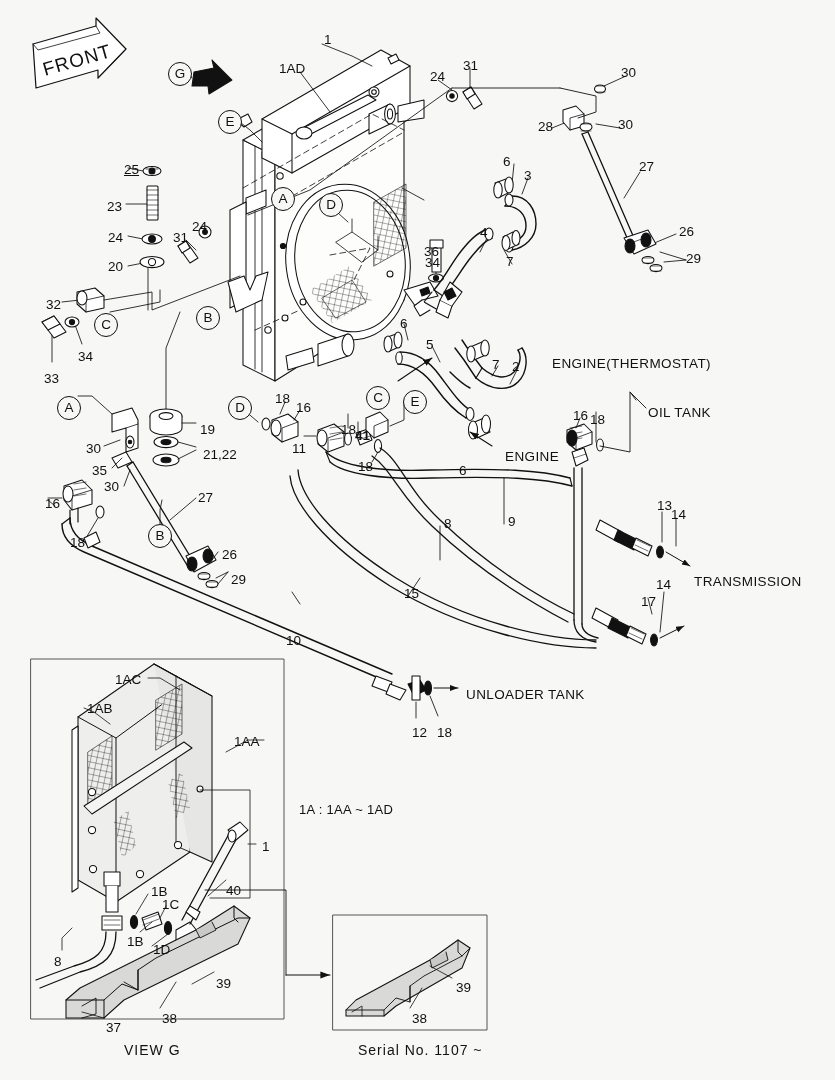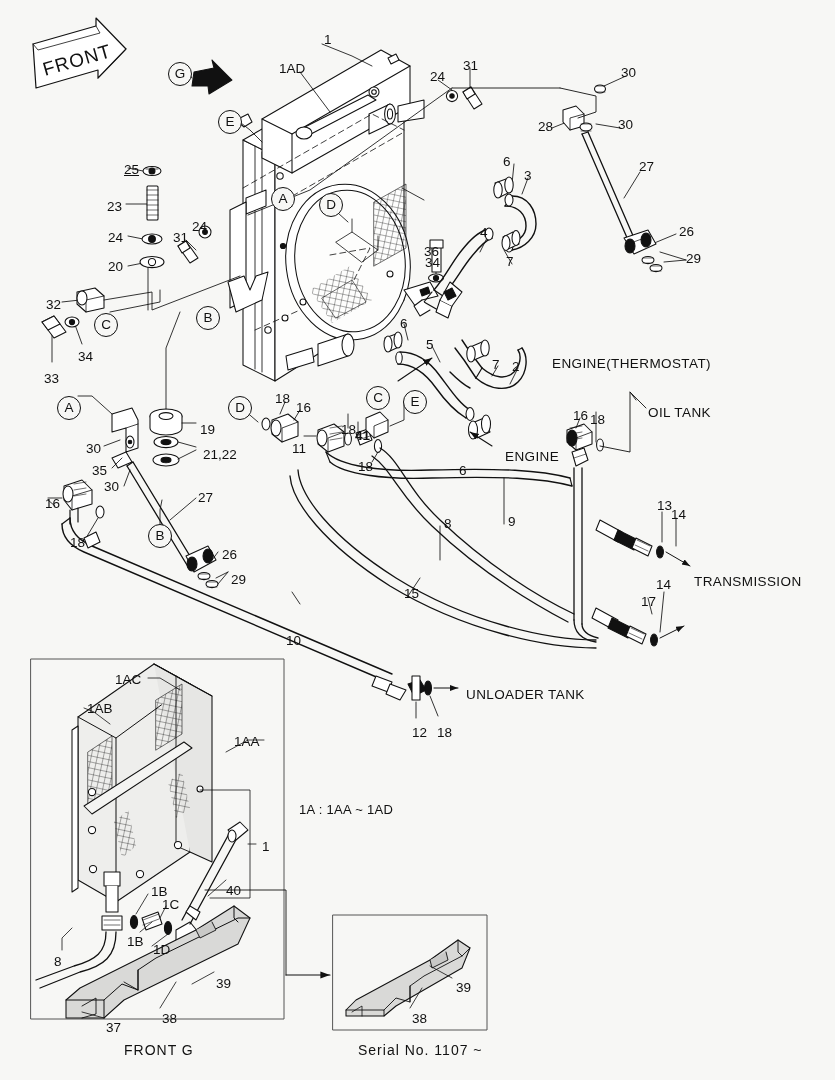--- a/index.html
+++ b/index.html
@@ -631,17 +631,17 @@
       <div class="lbl bub" style="left: 228px; top: 396px;">D</div>
       <div class="lbl bub" style="left: 366px; top: 386px;">C</div>
       <div class="lbl bub" style="left: 403px; top: 390px;">E</div>
       <div class="lbl bub" style="left: 148px; top: 524px;">B</div>
       <div class="lbl big" style="left: 552px; top: 357px;">ENGINE(THERMOSTAT)</div>
       <div class="lbl big" style="left: 648px; top: 406px;">OIL TANK</div>
       <div class="lbl big" style="left: 505px; top: 450px;">ENGINE</div>
       <div class="lbl big" style="left: 694px; top: 575px;">TRANSMISSION</div>
       <div class="lbl big" style="left: 466px; top: 688px;">UNLOADER TANK</div>
       <div class="lbl cap" style="left: 299px; top: 803px;">1A : 1AA ~ 1AD</div>
-      <div class="lbl view" style="left: 124px; top: 1043px;">FRONT  G</div>
+      <div class="lbl view" style="left: 124px; top: 1043px;">VIEW  G</div>
       <div class="lbl view" style="left: 358px; top: 1043px;">Serial No. 1107 ~</div>
     </div>
 
 </div>
 
 </body></html>

